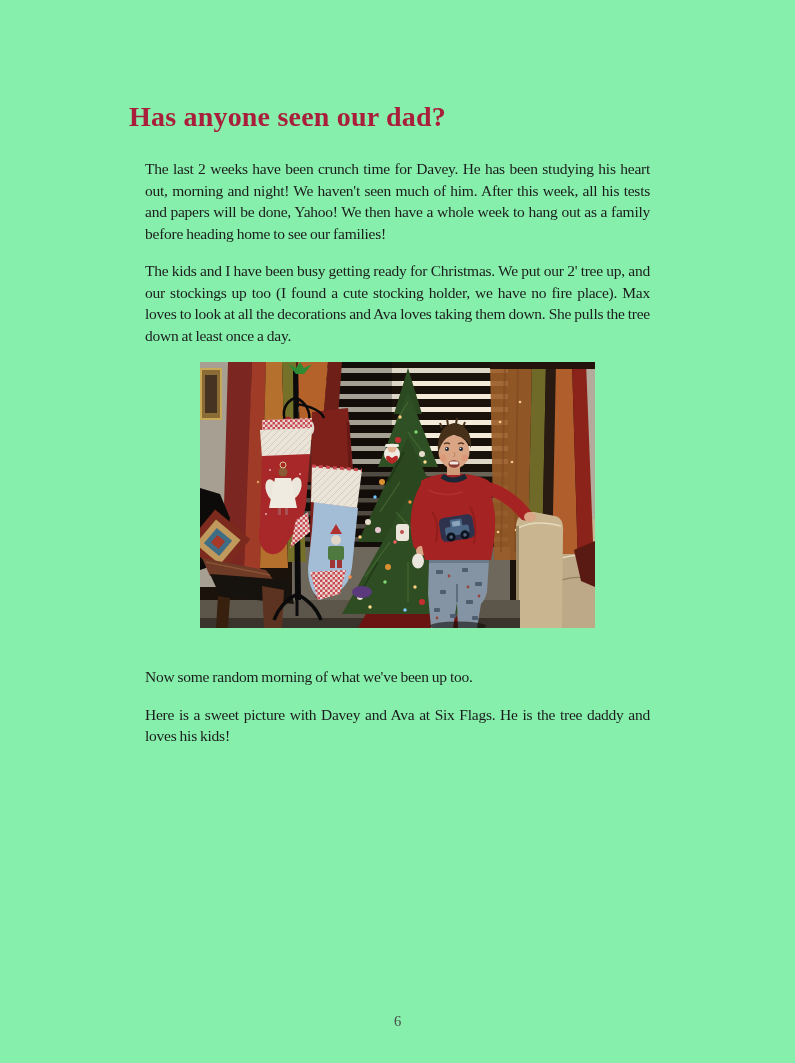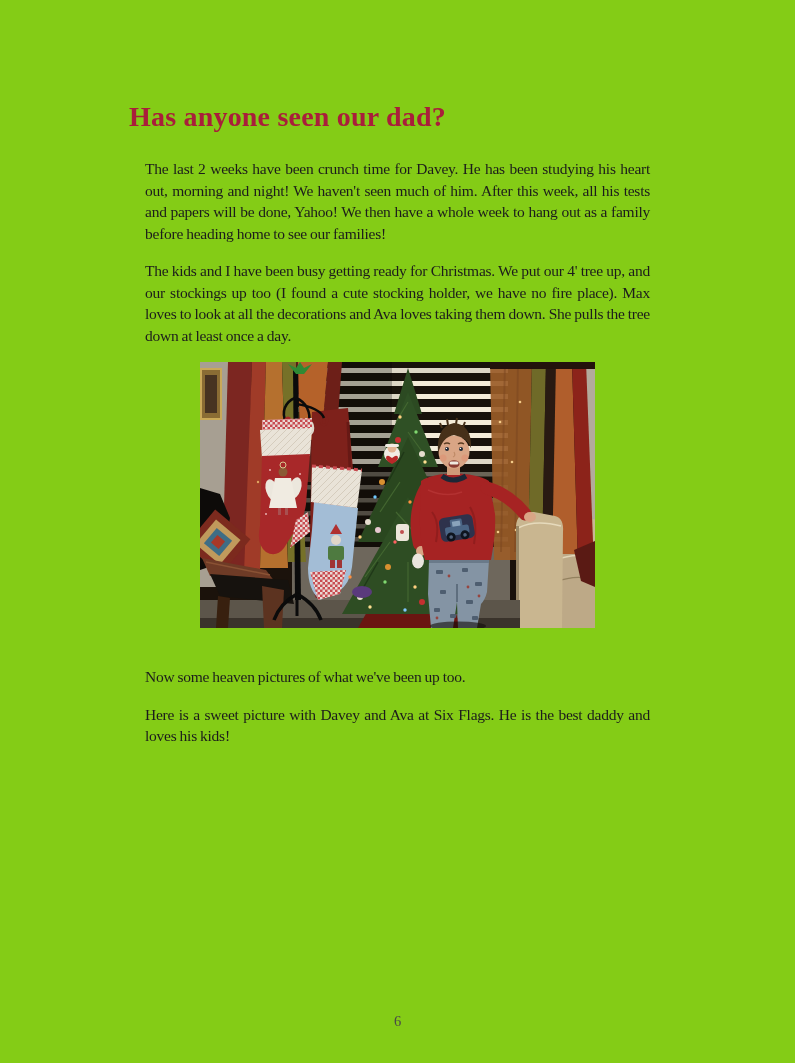--- a/index.html
+++ b/index.html
@@ -1,19 +1,19 @@
 <!DOCTYPE html>
 <html><head>
 <meta charset="utf-8">
 <style>
   html,body{margin:0;padding:0;background:#ffffff;}
   .page{
     position:relative;
     width:795px;height:1063px;
-    background:#84cc16;
+    background:#86efac;
     overflow:hidden;
     font-family:"Liberation Serif","DejaVu Serif",serif;
     color:#1c1c1c;
   }
   .content{position:absolute;left:129px;top:100px;width:537px;}
   .title{
     margin:0 0 25px 0;
     font-size:28px;line-height:33px;
     font-weight:700;
     color:#a91e3b;
@@ -43,21 +43,21 @@
 </head>
 <body>
 
 <div class="page">
   <div class="content">
 
     <h1 class="title">Has anyone seen our dad?</h1>
 
     <div class="body-text">
       <p>The last 2 weeks have been crunch time for Davey. He has been studying his heart out, morning and night! We haven't seen much of him. After this week, all his tests and papers will be done, Yahoo! We then have a whole week to hang out as a family before heading home to see our families!</p>
-      <p>The kids and I have been busy getting ready for Christmas. We put our 4' tree up, and our stockings up too (I found a cute stocking holder, we have no fire place). Max loves to look at all the decorations and Ava loves taking them down. She pulls the tree down at least once a day.</p>
+      <p>The kids and I have been busy getting ready for Christmas. We put our 2' tree up, and our stockings up too (I found a cute stocking holder, we have no fire place). Max loves to look at all the decorations and Ava loves taking them down. She pulls the tree down at least once a day.</p>
 
       <figure class="photo-figure">
         <svg viewBox="0 0 395 266" width="395" height="266" role="img" aria-label="A young boy in a red shirt with a truck graphic stands beside a small decorated Christmas tree, one hand resting on a tan couch arm. Three Christmas stockings (red with an angel, dark red, and light blue) hang from a black stocking stand in front of window blinds framed by red, orange and green curtain panels, with a wooden armchair and patterned pillow on the left.">
           <defs>
             <pattern id="gingham" width="5" height="5" patternUnits="userSpaceOnUse">
               <rect width="5" height="5" fill="#c84a50"></rect>
               <rect width="2.5" height="2.5" fill="#ead8d4"></rect>
               <rect x="2.5" y="2.5" width="2.5" height="2.5" fill="#ead8d4"></rect>
             </pattern>
             <pattern id="quilt" width="7" height="7" patternUnits="userSpaceOnUse">
@@ -321,19 +321,19 @@
               <circle cx="249" cy="214" r="1.4"></circle>
                 <circle cx="279" cy="234" r="1.4"></circle>
               <circle cx="237" cy="256" r="1.4"></circle>
                 <circle cx="268" cy="225" r="1.4"></circle>
             </g>
             <ellipse cx="258" cy="264" rx="28" ry="4.5" fill="#120e0a" opacity="0.6"></ellipse>
           </g>
         </svg>
       </figure>
 
-      <p>Now some heaven pictures of what we've been up too.</p>
-      <p>Here is a sweet picture with Davey and Ava at Six Flags. He is the best daddy and loves his kids!</p>
+      <p>Now some random morning of what we've been up too.</p>
+      <p>Here is a sweet picture with Davey and Ava at Six Flags. He is the tree daddy and loves his kids!</p>
     </div>
   </div>
 
   <div class="page-number">6</div>
 </div>
 
 </body></html>

